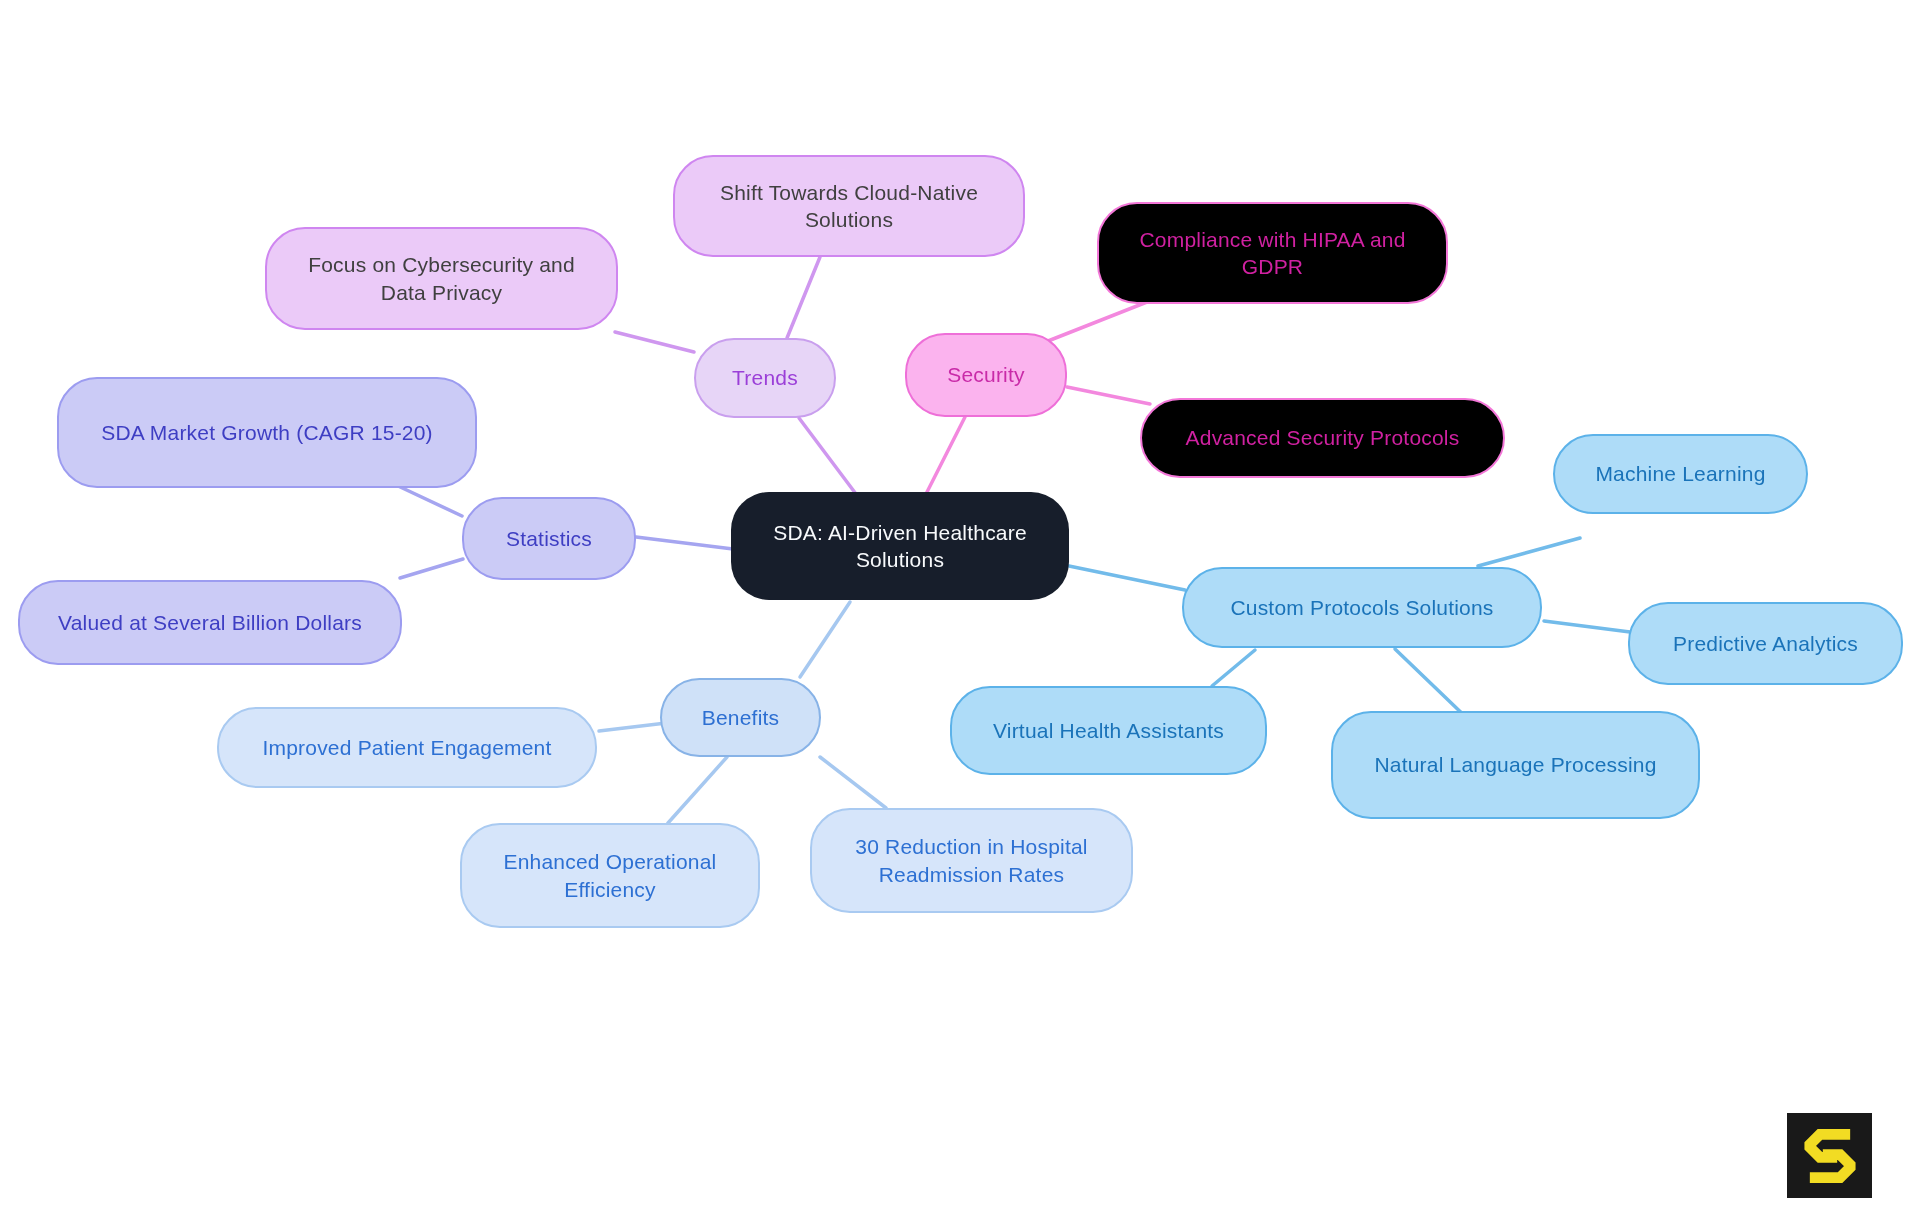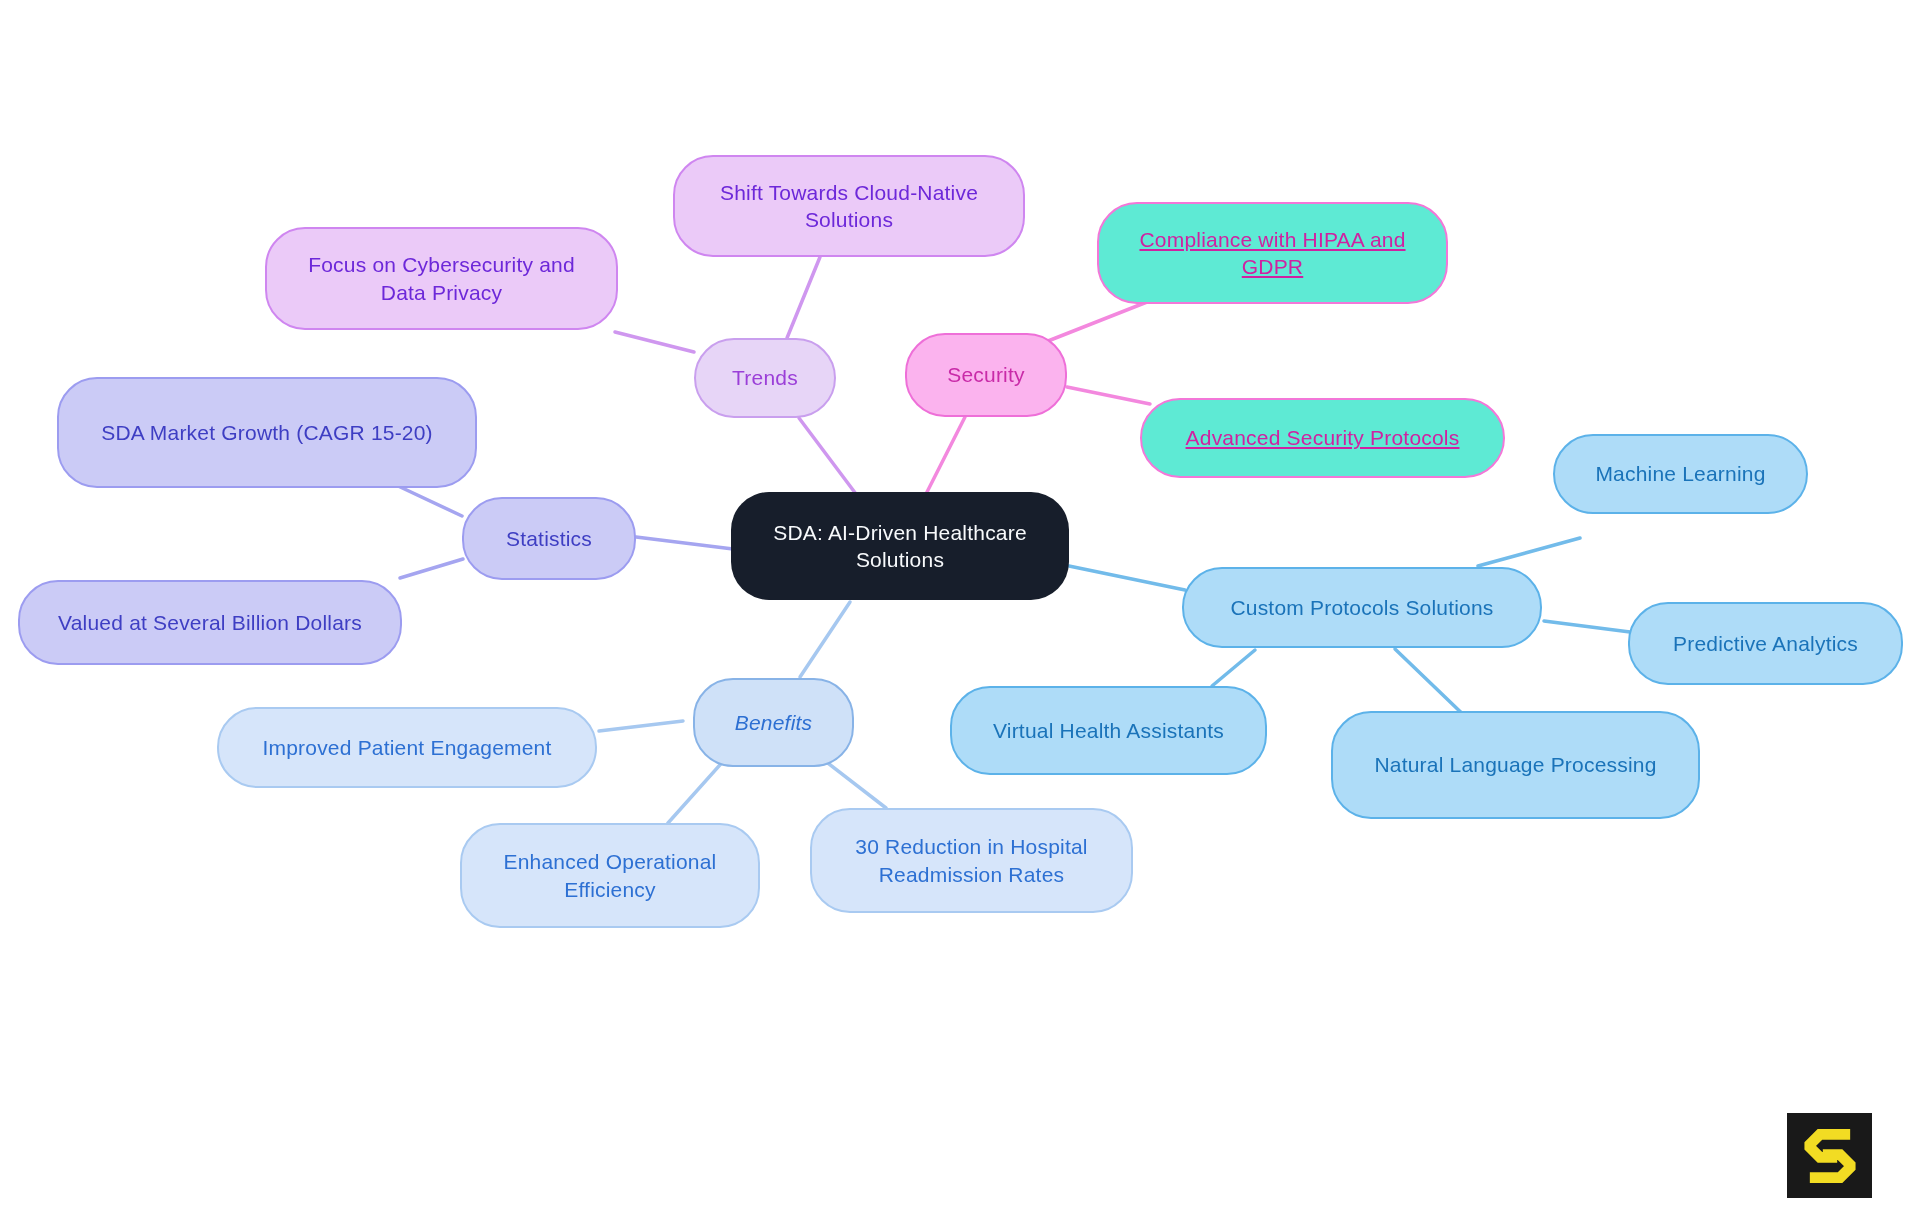--- a/index.html
+++ b/index.html
@@ -19,23 +19,23 @@
   .node{
     position:absolute;box-sizing:border-box;
     display:flex;align-items:center;justify-content:center;text-align:center;
     border:2px solid transparent;border-radius:40px;
     font-size:21px;line-height:1.3;padding:6px 26px;letter-spacing:.2px;
   }
   .n-central{
     background:#171e2b;color:#f8fafc;border:none;border-radius:38px;font-size:21px;
   }
   .n-trends-m{background:#e7d5f7;border-color:#c99fee;color:#9b3fd8;}
-  .n-trends-c{background:#ebcaf8;border-color:#cf86f0;color:#6d28d9;}
+  .n-trends-c{background:#ebcaf8;border-color:#cf86f0;color:#404040;}
   .n-sec-m{background:#fbb3ee;border-color:#ee6fd8;color:#c92ba8;}
-  .n-sec-c{background:#5eead4;border-color:#f377d8;color:#d021a1;text-decoration:underline;}
+  .n-sec-c{background:#000000;border-color:#f377d8;color:#d021a1;}
   .n-stat{background:#cbcbf6;border-color:#9c9cf0;color:#3e3ec3;}
   .n-ben-m{background:#cfe1f8;border-color:#88b3e7;color:#2d6fd2;}
   .n-ben-c{background:#d6e5fa;border-color:#a9caf1;color:#2d70d3;}
   .n-css{background:#aedcf8;border-color:#5cb2e9;color:#1a73b9;}
 
   #logo{
     position:absolute;left:1787px;top:1113px;width:85px;height:85px;background:#191919;
     display:flex;align-items:center;justify-content:center;
   }
 </style>
@@ -78,21 +78,21 @@
   <div class="node n-trends-c" style="left:265px;top:227px;width:353px;height:103px;">Focus on Cybersecurity and Data Privacy</div>
 
   <div class="node n-sec-m" style="left:905px;top:333px;width:162px;height:84px;">Security</div>
   <div class="node n-sec-c" style="left:1097px;top:202px;width:351px;height:102px;">Compliance with HIPAA and GDPR</div>
   <div class="node n-sec-c" style="left:1140px;top:398px;width:365px;height:80px;">Advanced Security Protocols</div>
 
   <div class="node n-stat" style="left:462px;top:497px;width:174px;height:83px;">Statistics</div>
   <div class="node n-stat" style="left:57px;top:377px;width:420px;height:111px;">SDA Market Growth (CAGR 15-20)</div>
   <div class="node n-stat" style="left:18px;top:580px;width:384px;height:85px;">Valued at Several Billion Dollars</div>
 
-  <div class="node n-ben-m" style="left:693px;top:678px;width:161px;height:89px;font-style:italic;">Benefits</div>
+  <div class="node n-ben-m" style="left:660px;top:678px;width:161px;height:79px;">Benefits</div>
   <div class="node n-ben-c" style="left:217px;top:707px;width:380px;height:81px;">Improved Patient Engagement</div>
   <div class="node n-ben-c" style="left:460px;top:823px;width:300px;height:105px;">Enhanced Operational Efficiency</div>
   <div class="node n-ben-c" style="left:810px;top:808px;width:323px;height:105px;">30 Reduction in Hospital Readmission Rates</div>
 
   <div class="node n-css" style="left:1182px;top:567px;width:360px;height:81px;">Custom Protocols Solutions</div>
   <div class="node n-css" style="left:1553px;top:434px;width:255px;height:80px;">Machine Learning</div>
   <div class="node n-css" style="left:1628px;top:602px;width:275px;height:83px;">Predictive Analytics</div>
   <div class="node n-css" style="left:950px;top:686px;width:317px;height:89px;">Virtual Health Assistants</div>
   <div class="node n-css" style="left:1331px;top:711px;width:369px;height:108px;">Natural Language Processing</div>
 

